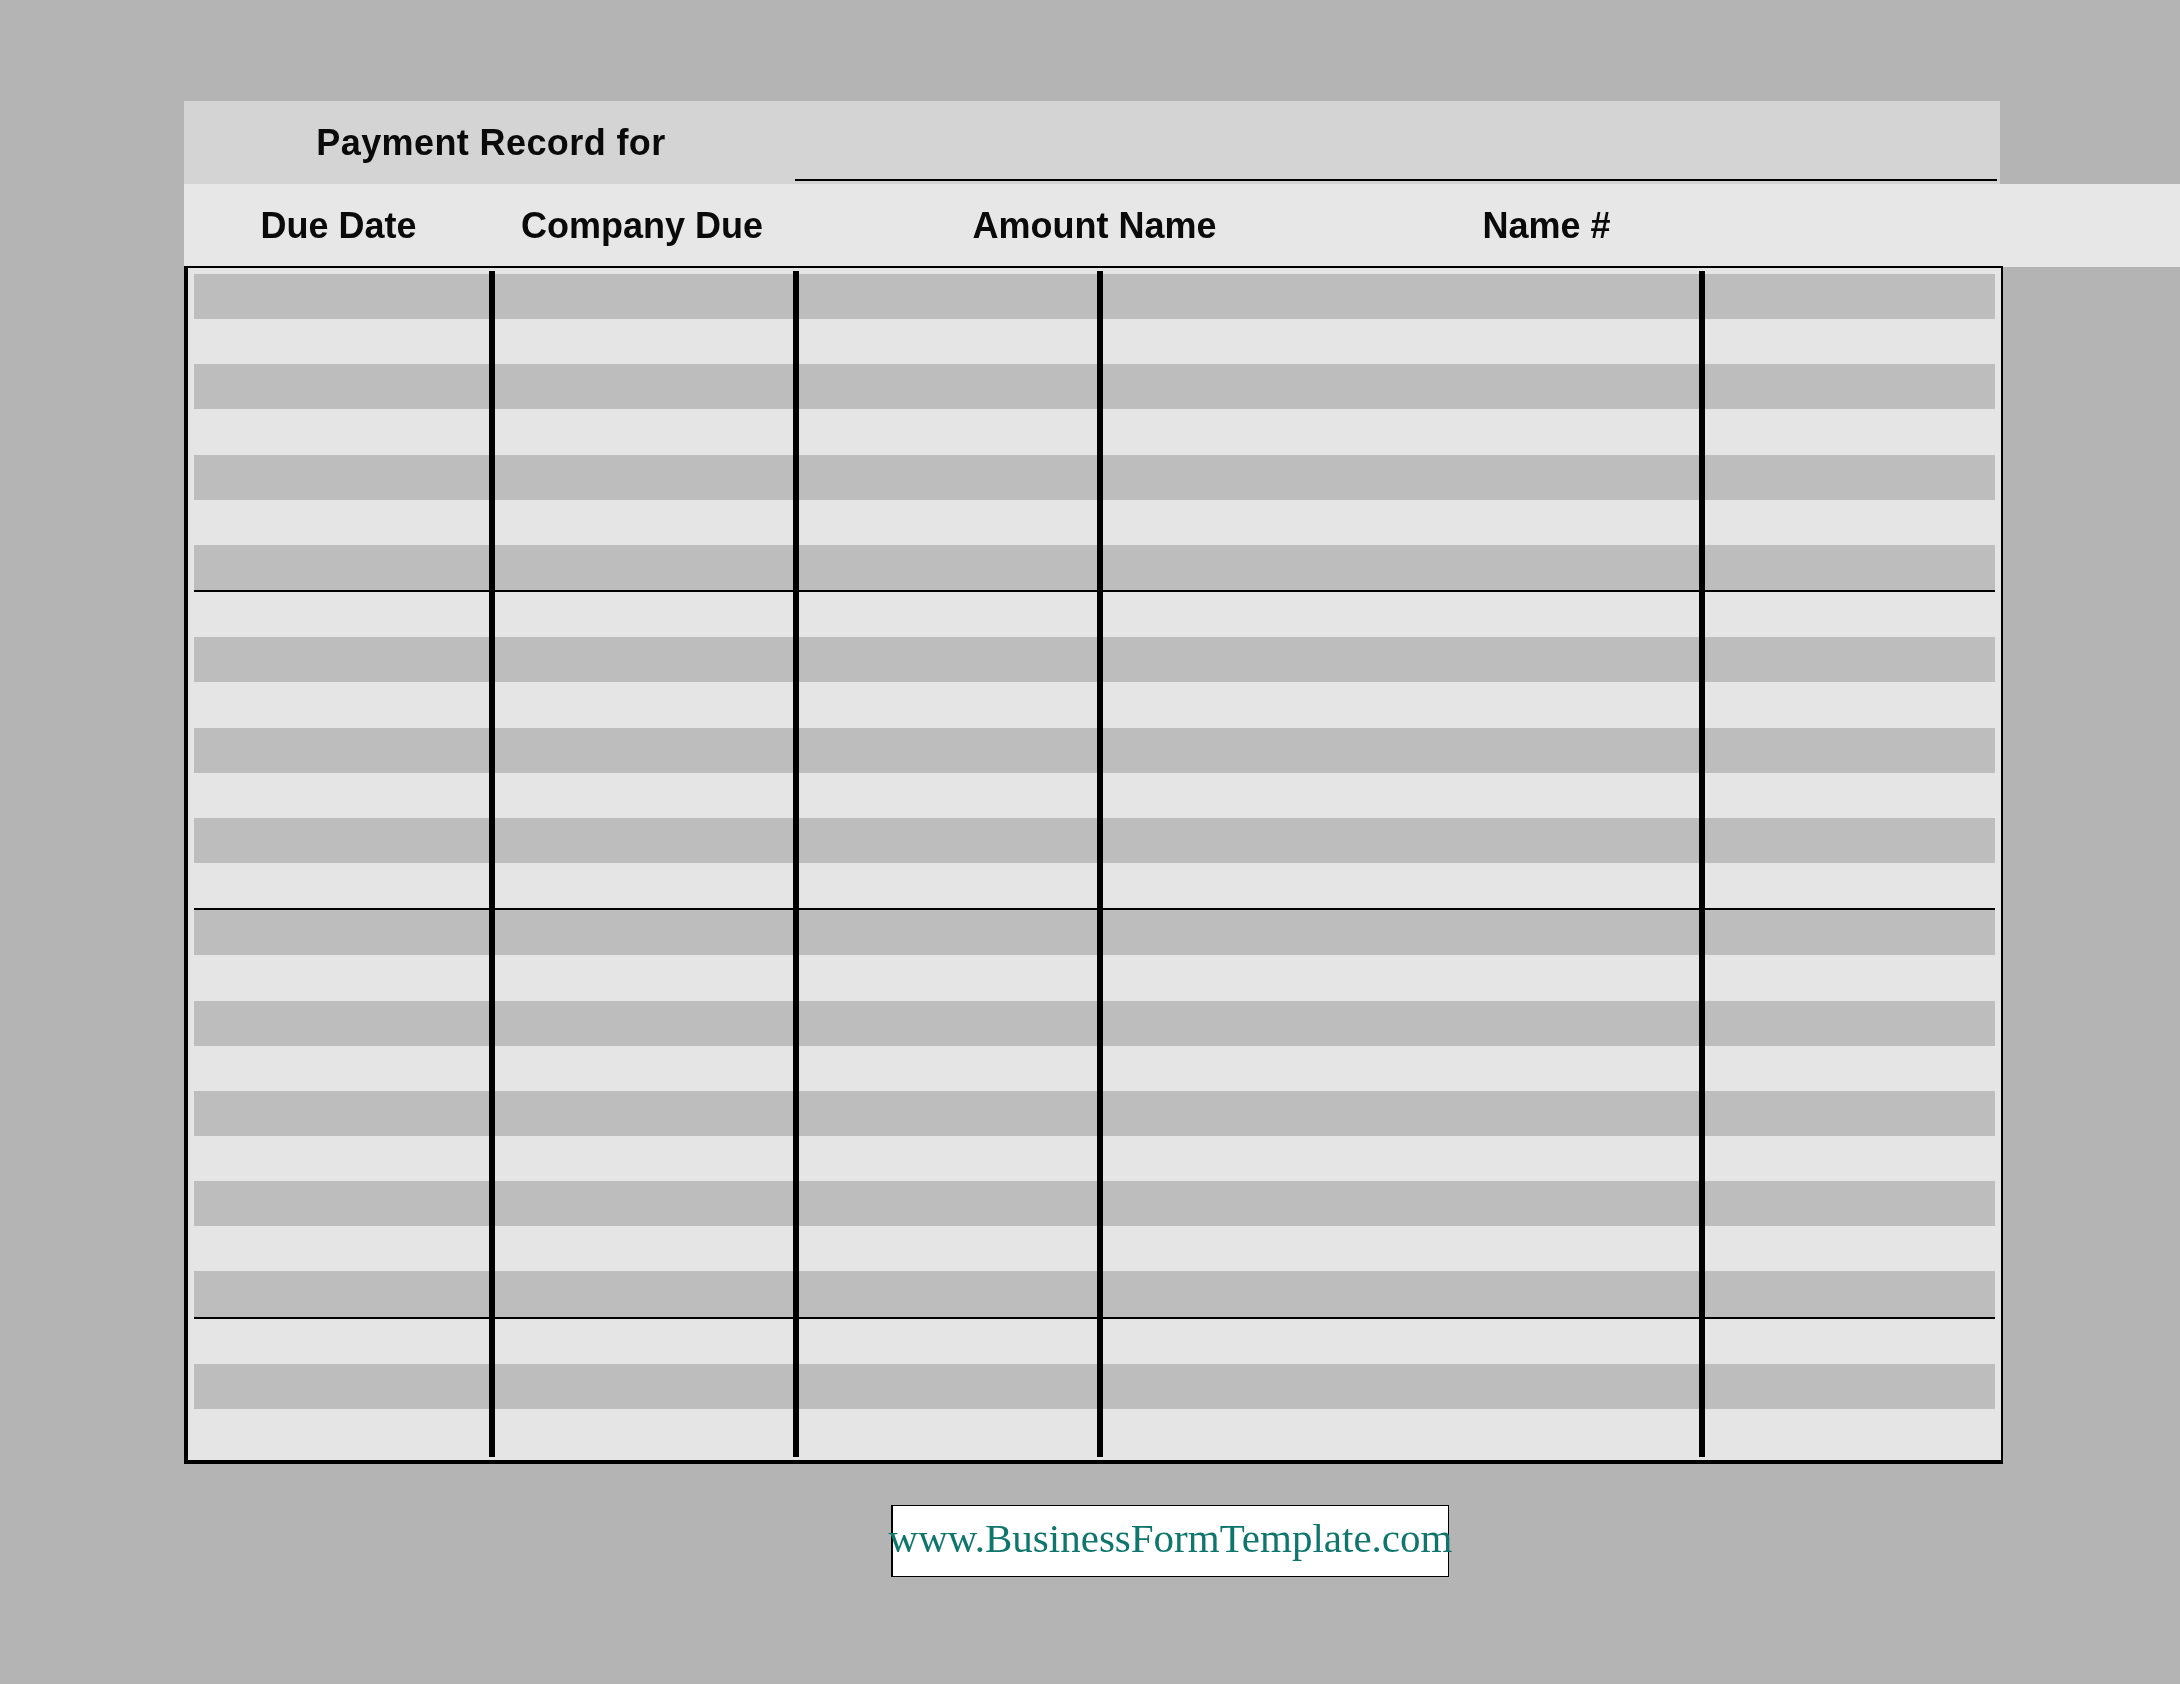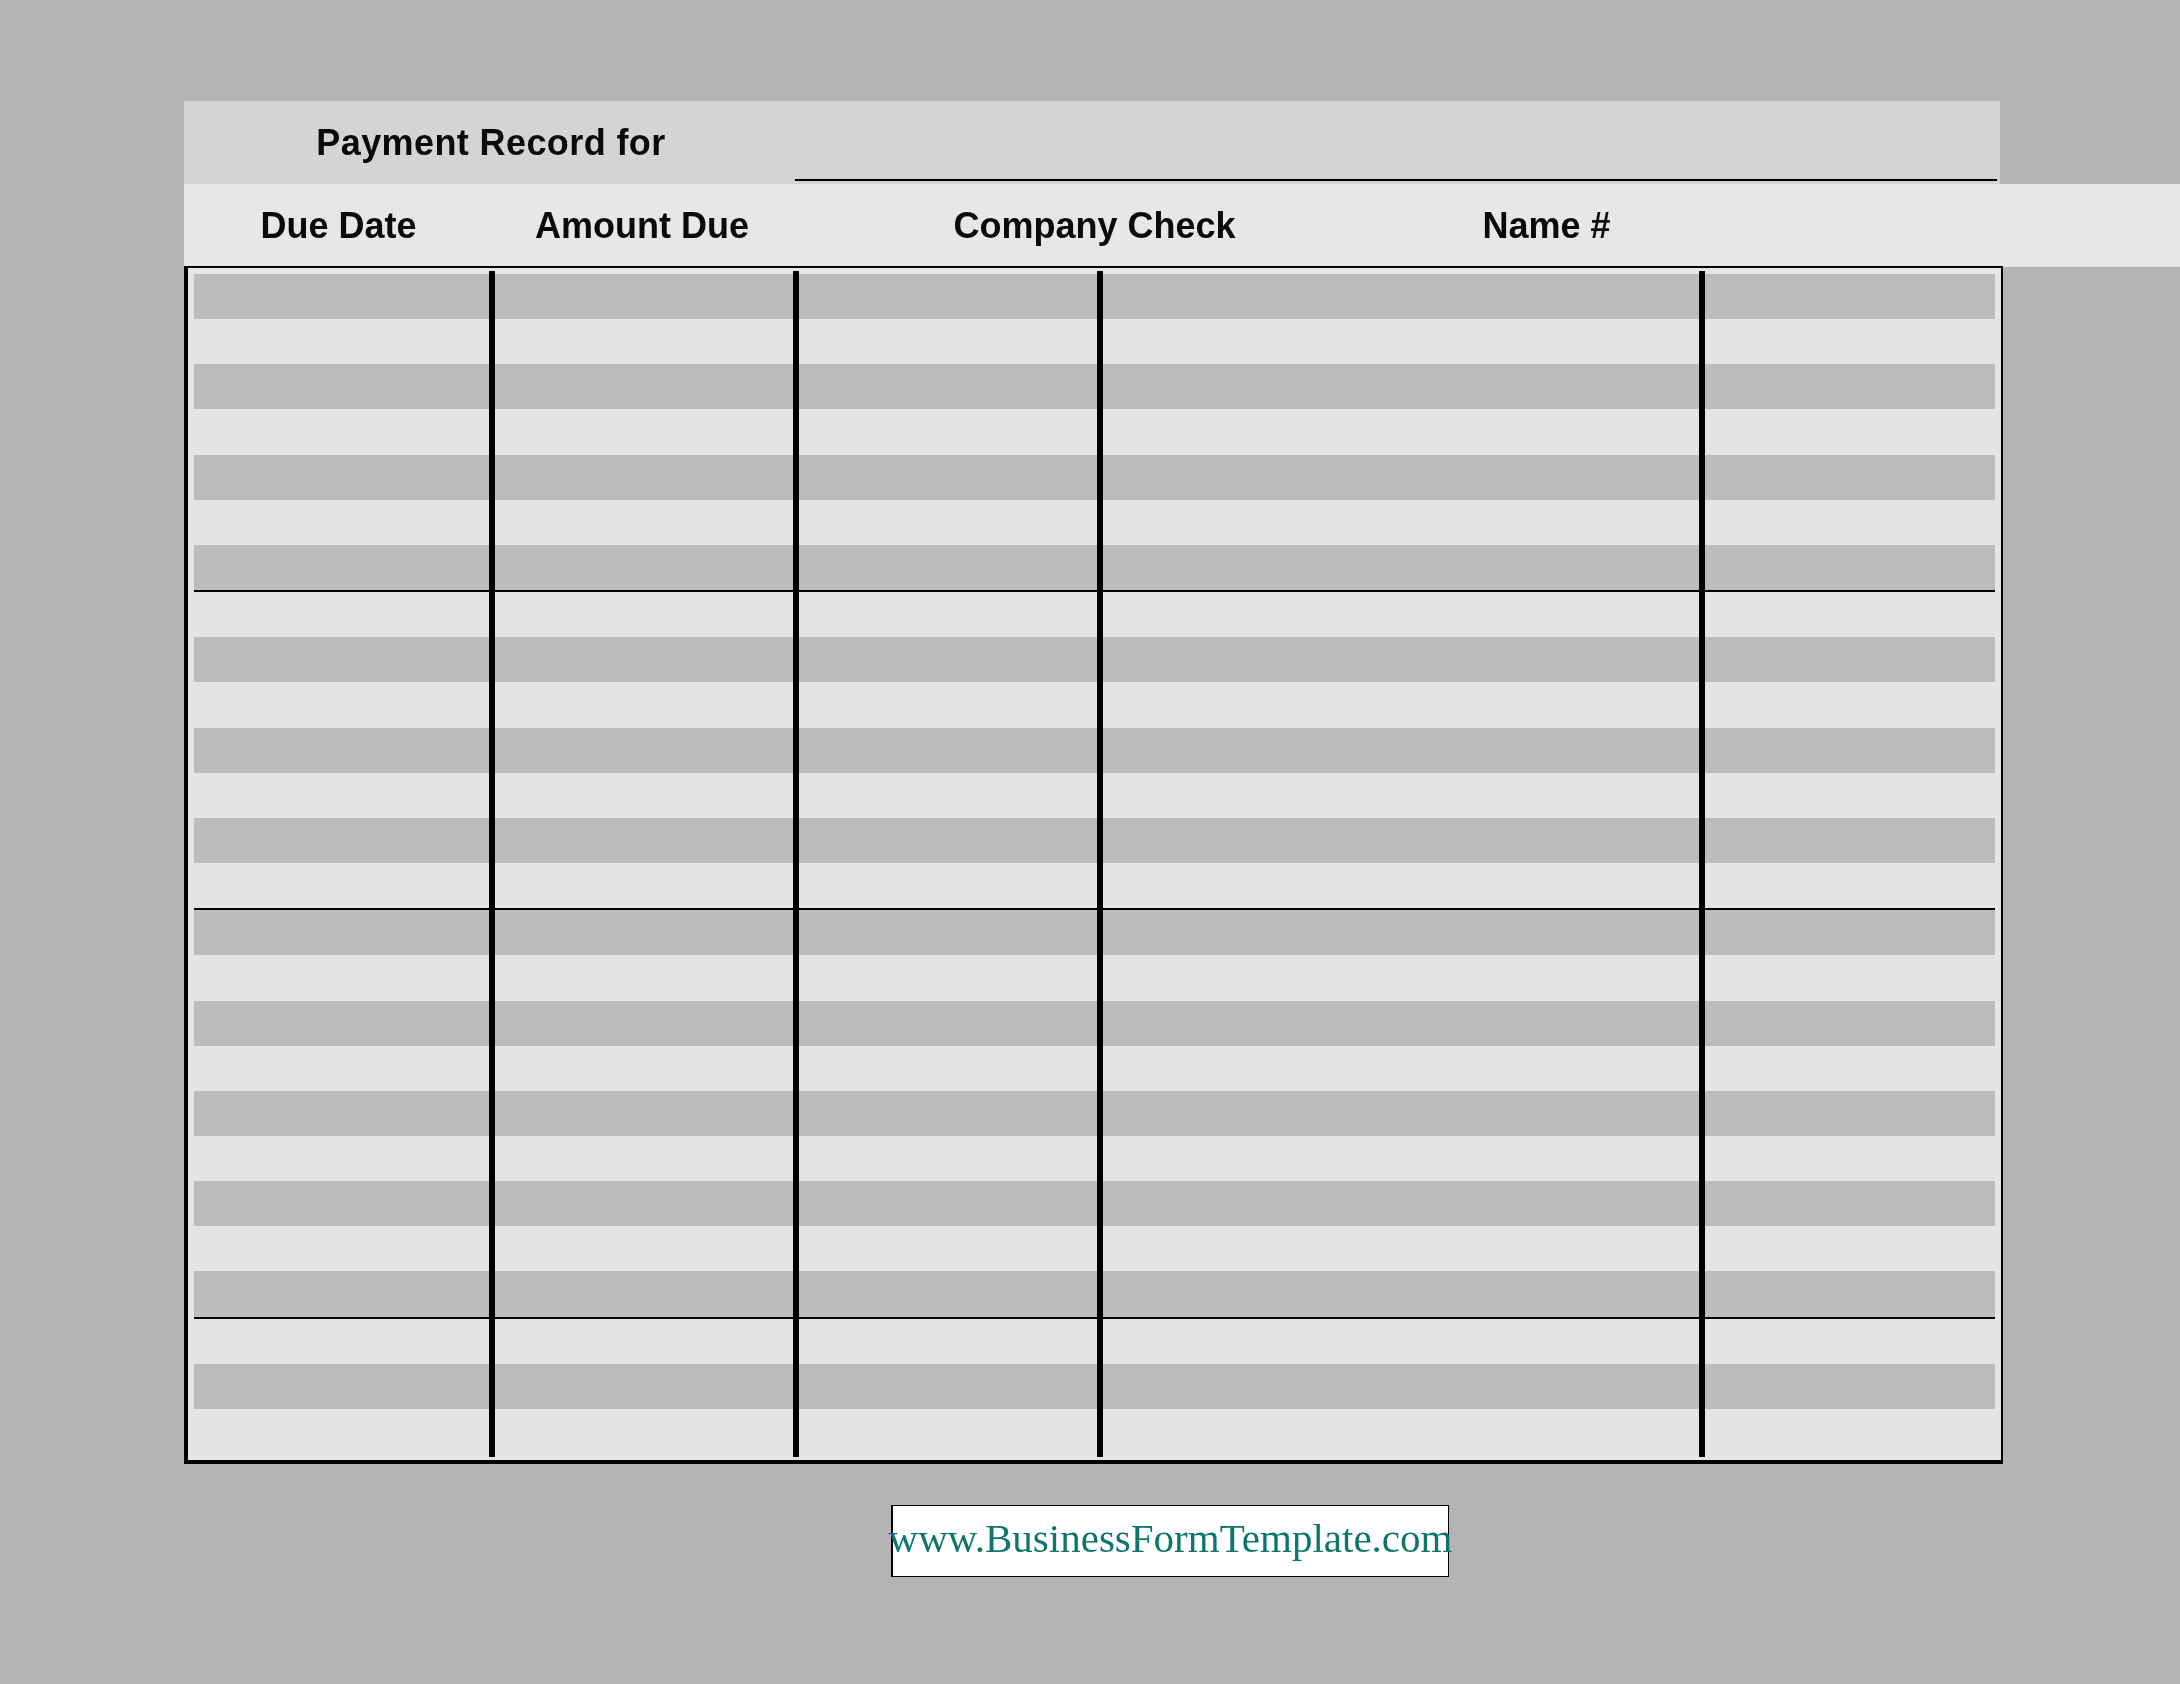--- a/index.html
+++ b/index.html
@@ -106,22 +106,22 @@
 
   <div class="title-band">
     <div class="title-cell">
       <span class="title-text">Payment Record for</span>
     </div>
     <div class="title-blank"></div>
   </div>
 
   <div class="header-band">
     <div class="header-cell hc-0">Due Date</div>
-    <div class="header-cell hc-1">Amount Due</div>
-    <div class="header-cell hc-3">Company Check</div>
+    <div class="header-cell hc-1">Company Due</div>
+    <div class="header-cell hc-3">Amount Name</div>
     <div class="header-cell hc-4">Name #</div>
   </div>
 
   <div class="table-body">
     <div class="rows">
 
       <div class="row dark"></div>
         <div class="row light"></div>
         <div class="row dark"></div>
         <div class="row light"></div>

